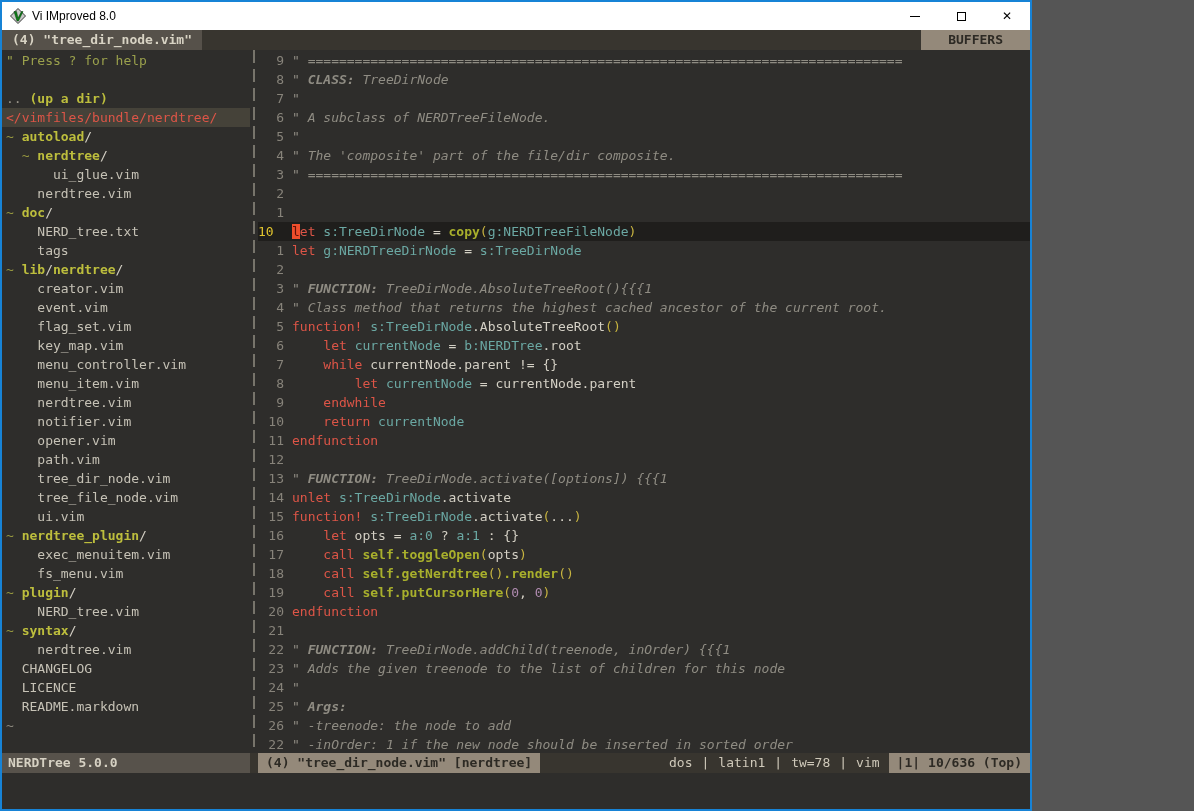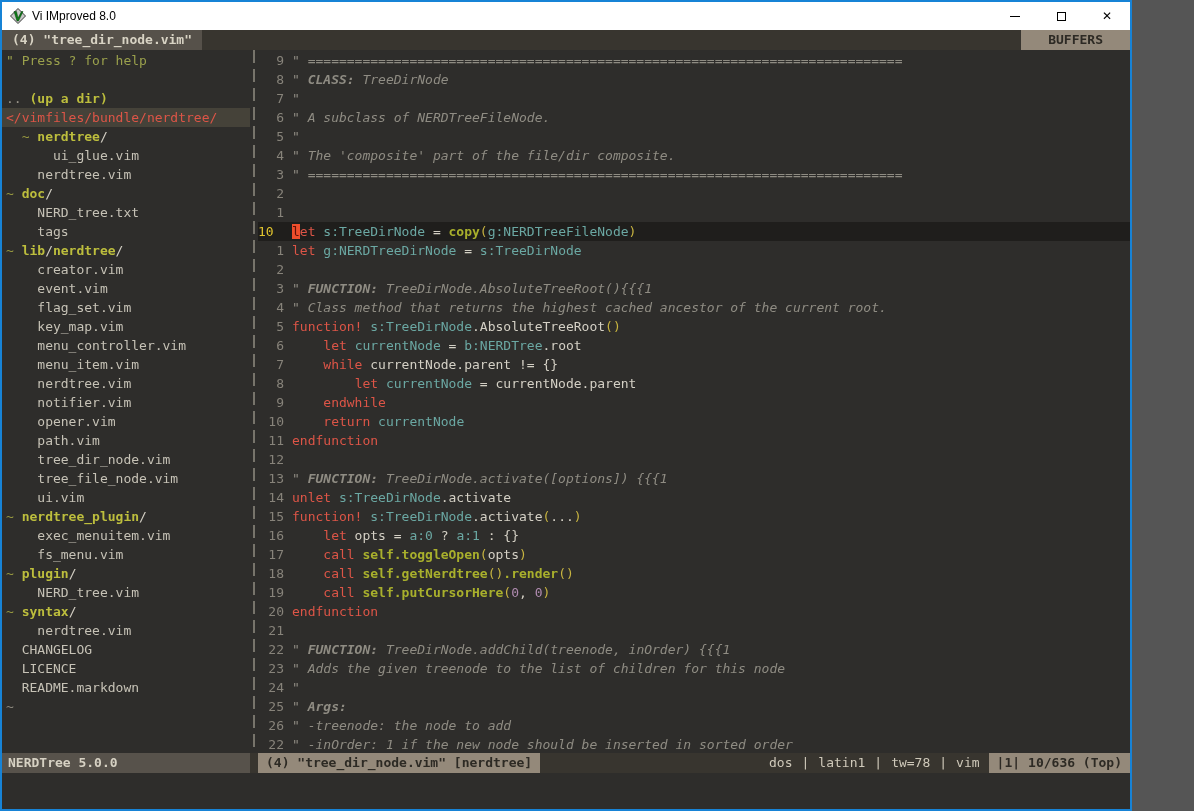--- a/index.html
+++ b/index.html
@@ -1,18 +1,18 @@
 <!DOCTYPE html>
 <html style="--border: #1783d6; --titlebar_bg: #ffffff; --titlebar_fg: #000000; --tabline_bg: #38352f; --tab_bg: #56514a; --tab_fg: #d8d3c4; --tan_bg: #94897a; --tan_fg: #2d2a24; --bg: #2e2d2b; --cursorline: #1f1e1c; --fg: #d4d0c5; --comment: #8f8c83; --red: #dd5547; --teal: #6ba8a3; --olive: #a9b02c; --yellow: #c8b440; --purple: #b08bb0; --linenr: #87837a; --linenr_cur: #e0c42e; --cursor_bg: #ee4e2c; --cursor_fg: #5f1008; --help: #9aa04c; --dir: #bdbe3d; --tld: #96973f; --file: #c6c2b6; --dim: #9a968b; --root_hl: #454239; --status_nt_bg: #57524b; --status_nt_fg: #d6d1c3; --status_dark_bg: #38352f; --status_dark_fg: #cfc9ba; --sep_dash: #77746b; --tilde: #8a867c;"><head>
 <meta charset="utf-8">
 <style>
   * { margin:0; padding:0; box-sizing:border-box; }
   body { background:#555; font-family:"DejaVu Sans Mono", monospace; }
   #window {
-    width:1132px; height:811px;
+    width:1032px; height:811px;
     border:2px solid var(--border);
     display:flex; flex-direction:column;
     background:var(--bg);
   }
   
   #titlebar {
     height:28px; background:var(--titlebar_bg); color:var(--titlebar_fg);
     display:flex; align-items:center; flex:0 0 28px;
     font-family:"Liberation Sans", sans-serif; font-size:12px;
   }
@@ -110,20 +110,21 @@
     <span class="tab-fill"></span>
     <span class="tab-buffers">BUFFERS</span>
   </div>
 
   <div id="main">
     <div id="sidebar">
         <div class="row"><span class="help">" Press ? for help</span></div>
         <div class="row"></div>
         <div class="row"><span class="dim">.. </span><span class="dir">(up a dir)</span></div>
         <div class="row nt-hl"><span class="root">&lt;/vimfiles/bundle/nerdtree/</span></div>
+        <div class="row"><span class="tld">~ </span><span class="dir">autoload</span><span class="sl">/</span></div>
         <div class="row"><span class="tld">  ~ </span><span class="dir">nerdtree</span><span class="sl">/</span></div>
         <div class="row"><span class="file">      ui_glue.vim</span></div>
         <div class="row"><span class="file">    nerdtree.vim</span></div>
         <div class="row"><span class="tld">~ </span><span class="dir">doc</span><span class="sl">/</span></div>
         <div class="row"><span class="file">    NERD_tree.txt</span></div>
         <div class="row"><span class="file">    tags</span></div>
         <div class="row"><span class="tld">~ </span><span class="dir">lib</span><span class="sl">/</span><span class="dir">nerdtree</span><span class="sl">/</span></div>
         <div class="row"><span class="file">    creator.vim</span></div>
         <div class="row"><span class="file">    event.vim</span></div>
         <div class="row"><span class="file">    flag_set.vim</span></div>

